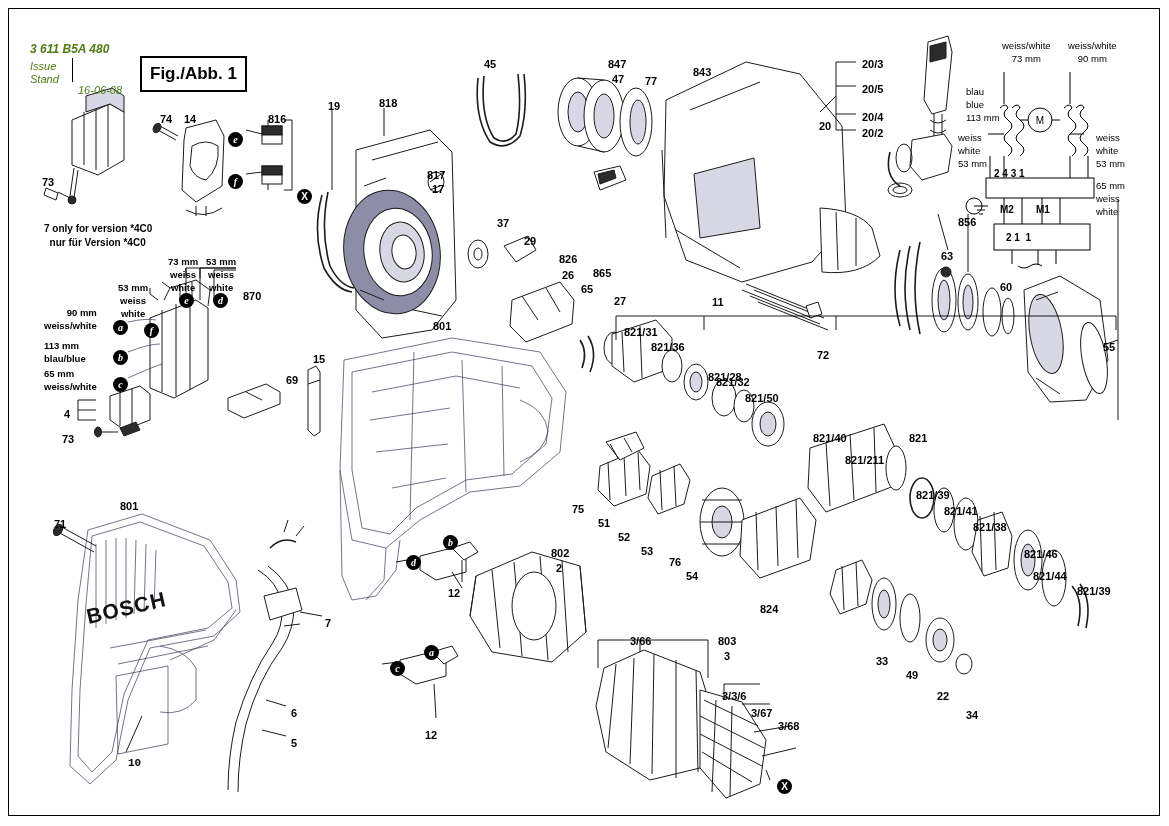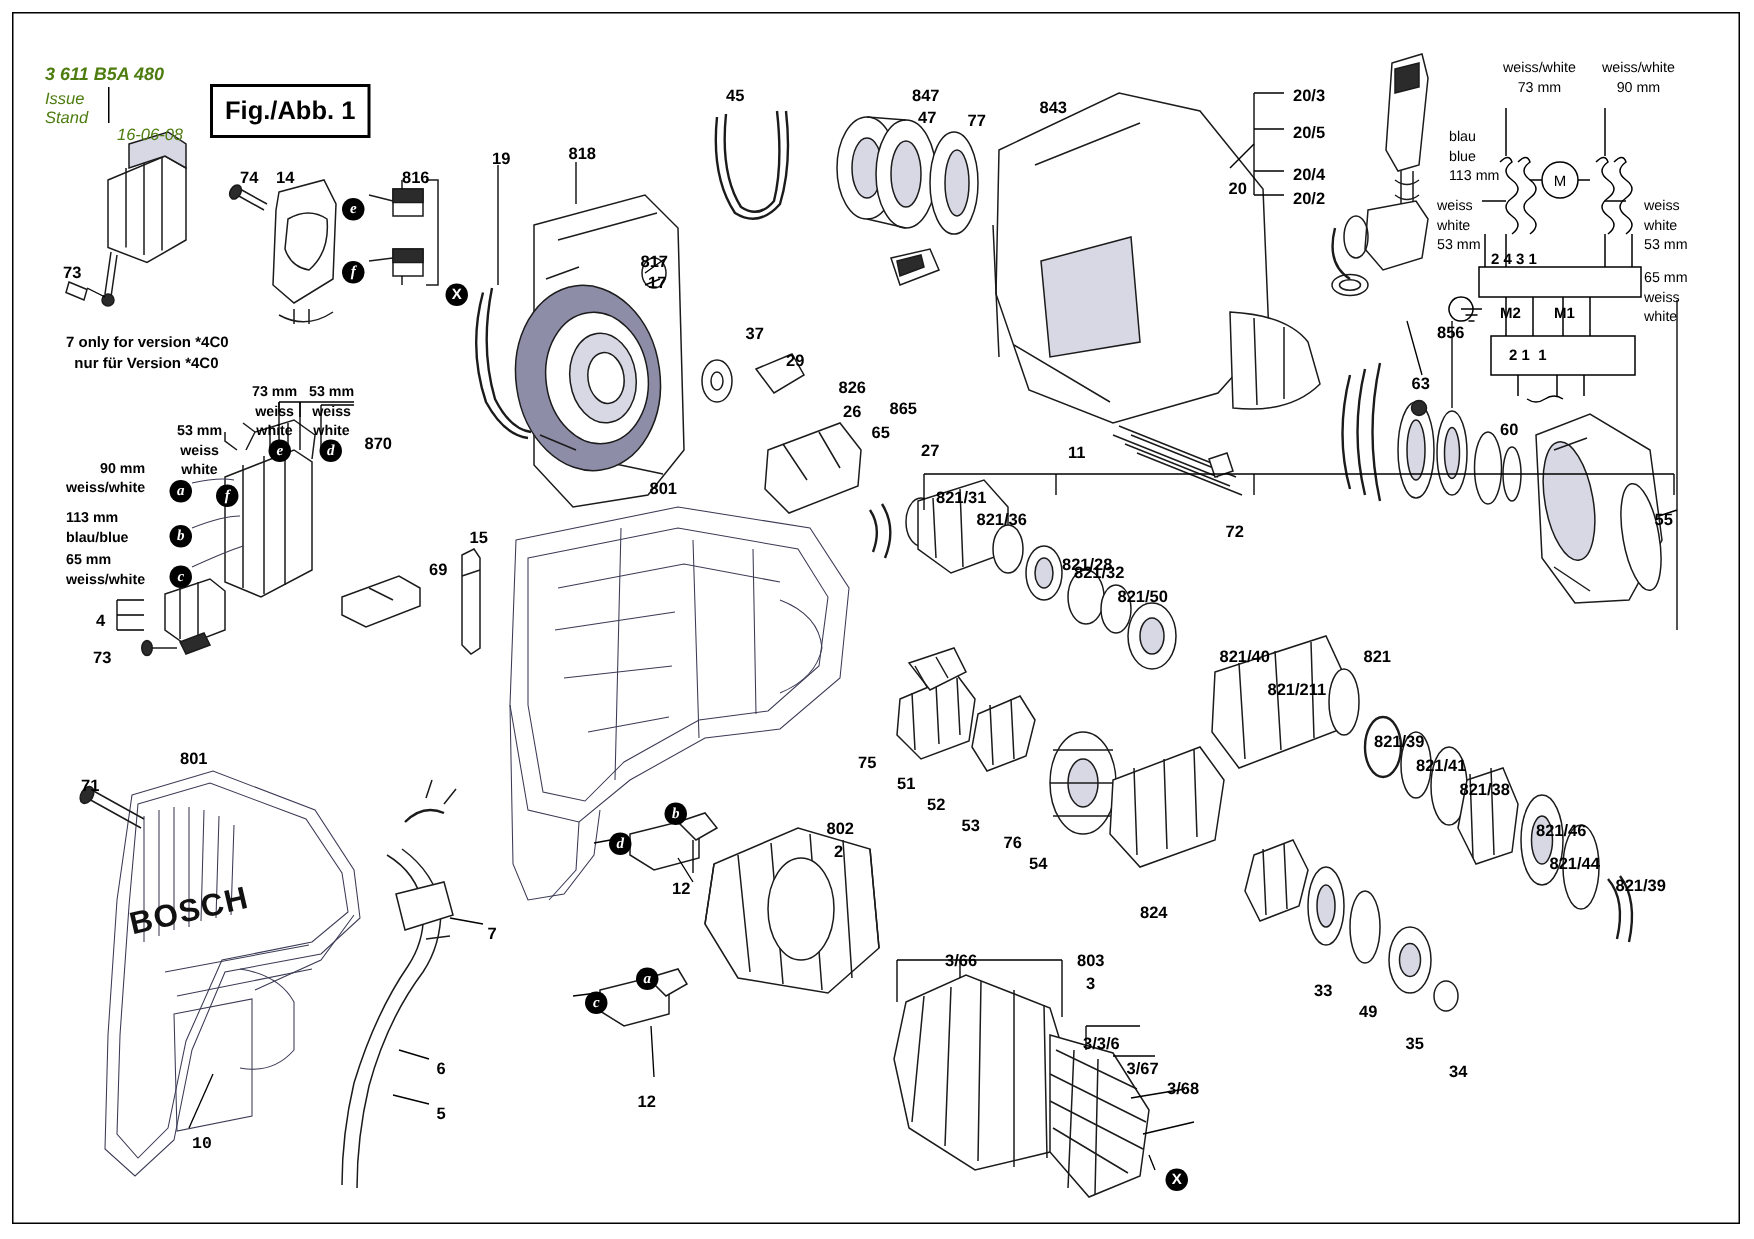--- a/index.html
+++ b/index.html
@@ -419,21 +419,21 @@
       <div class="lbl" style="left: 62px; top: 433px;">73</div>
       <div class="lbl" style="left: 572px; top: 503px;">75</div>
       <div class="lbl" style="left: 598px; top: 517px;">51</div>
       <div class="lbl" style="left: 618px; top: 531px;">52</div>
       <div class="lbl" style="left: 641px; top: 545px;">53</div>
       <div class="lbl" style="left: 669px; top: 556px;">76</div>
       <div class="lbl" style="left: 686px; top: 570px;">54</div>
       <div class="lbl" style="left: 760px; top: 603px;">824</div>
       <div class="lbl" style="left: 876px; top: 655px;">33</div>
       <div class="lbl" style="left: 906px; top: 669px;">49</div>
-      <div class="lbl" style="left: 937px; top: 690px;">35</div>
+      <div class="lbl" style="left: 937px; top: 690px;">22</div>
       <div class="lbl" style="left: 966px; top: 709px;">34</div>
       <div class="lbl" style="left: 120px; top: 500px;">801</div>
       <div class="lbl" style="left: 54px; top: 518px;">71</div>
       <div class="lbl" style="left: 325px; top: 617px;">7</div>
       <div class="lbl" style="left: 291px; top: 707px;">6</div>
       <div class="lbl" style="left: 291px; top: 737px;">5</div>
       <div class="lbl" style="left: 128px; top: 757px; font-family: Liberation Mono, monospace;">10</div>
       <div class="lbl" style="left: 448px; top: 587px;">12</div>
       <div class="lbl" style="left: 425px; top: 729px;">12</div>
       <div class="lbl" style="left: 551px; top: 547px;">802</div>

